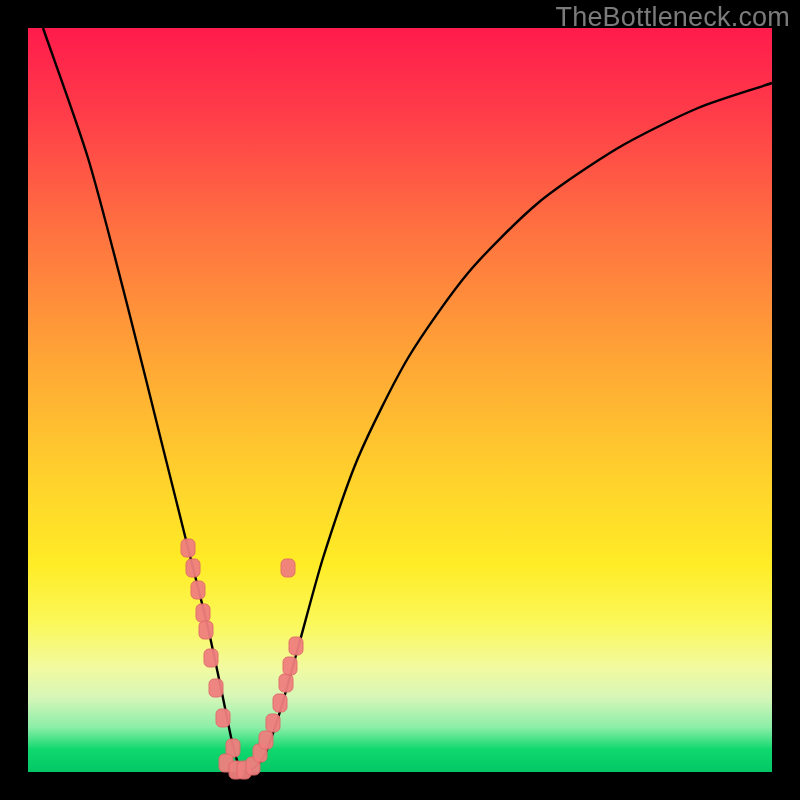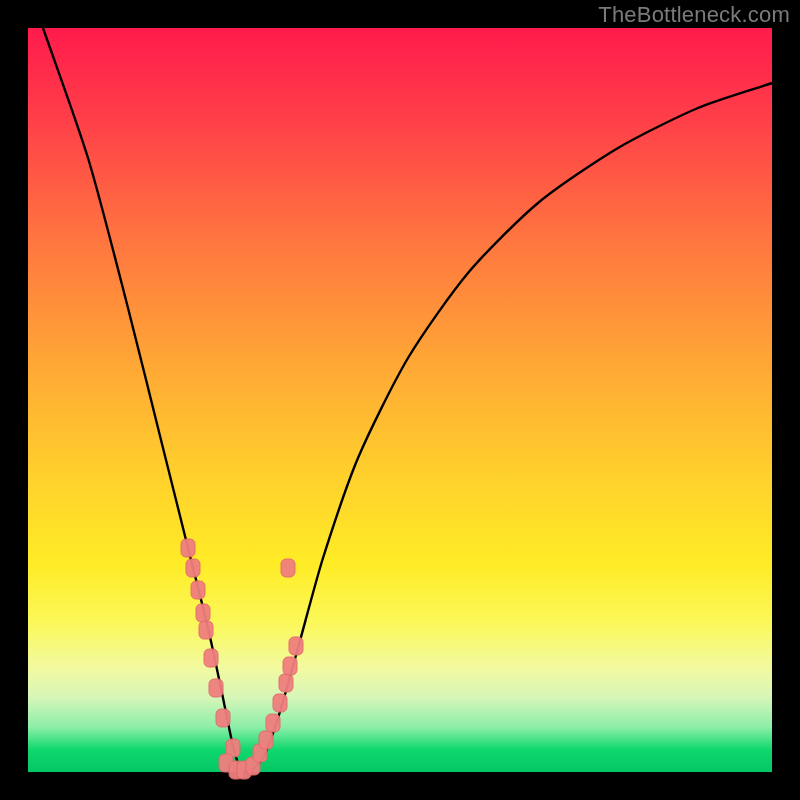--- a/index.html
+++ b/index.html
@@ -37,21 +37,21 @@
       #8beea8 94%,
       #0fd86e 97%,
       #03c765 100%
     );
   }
   .watermark {
     position: absolute;
     top: 2px;
     right: 10px;
     color: #7b7b7b;
-    font-size: 22px;
+    font-size: 27px;
     font-weight: 500;
     letter-spacing: 0.2px;
     user-select: none;
   }
   svg.curve {
     position: absolute;
     left: 0;
     top: 0;
     width: 744px;
     height: 744px;

